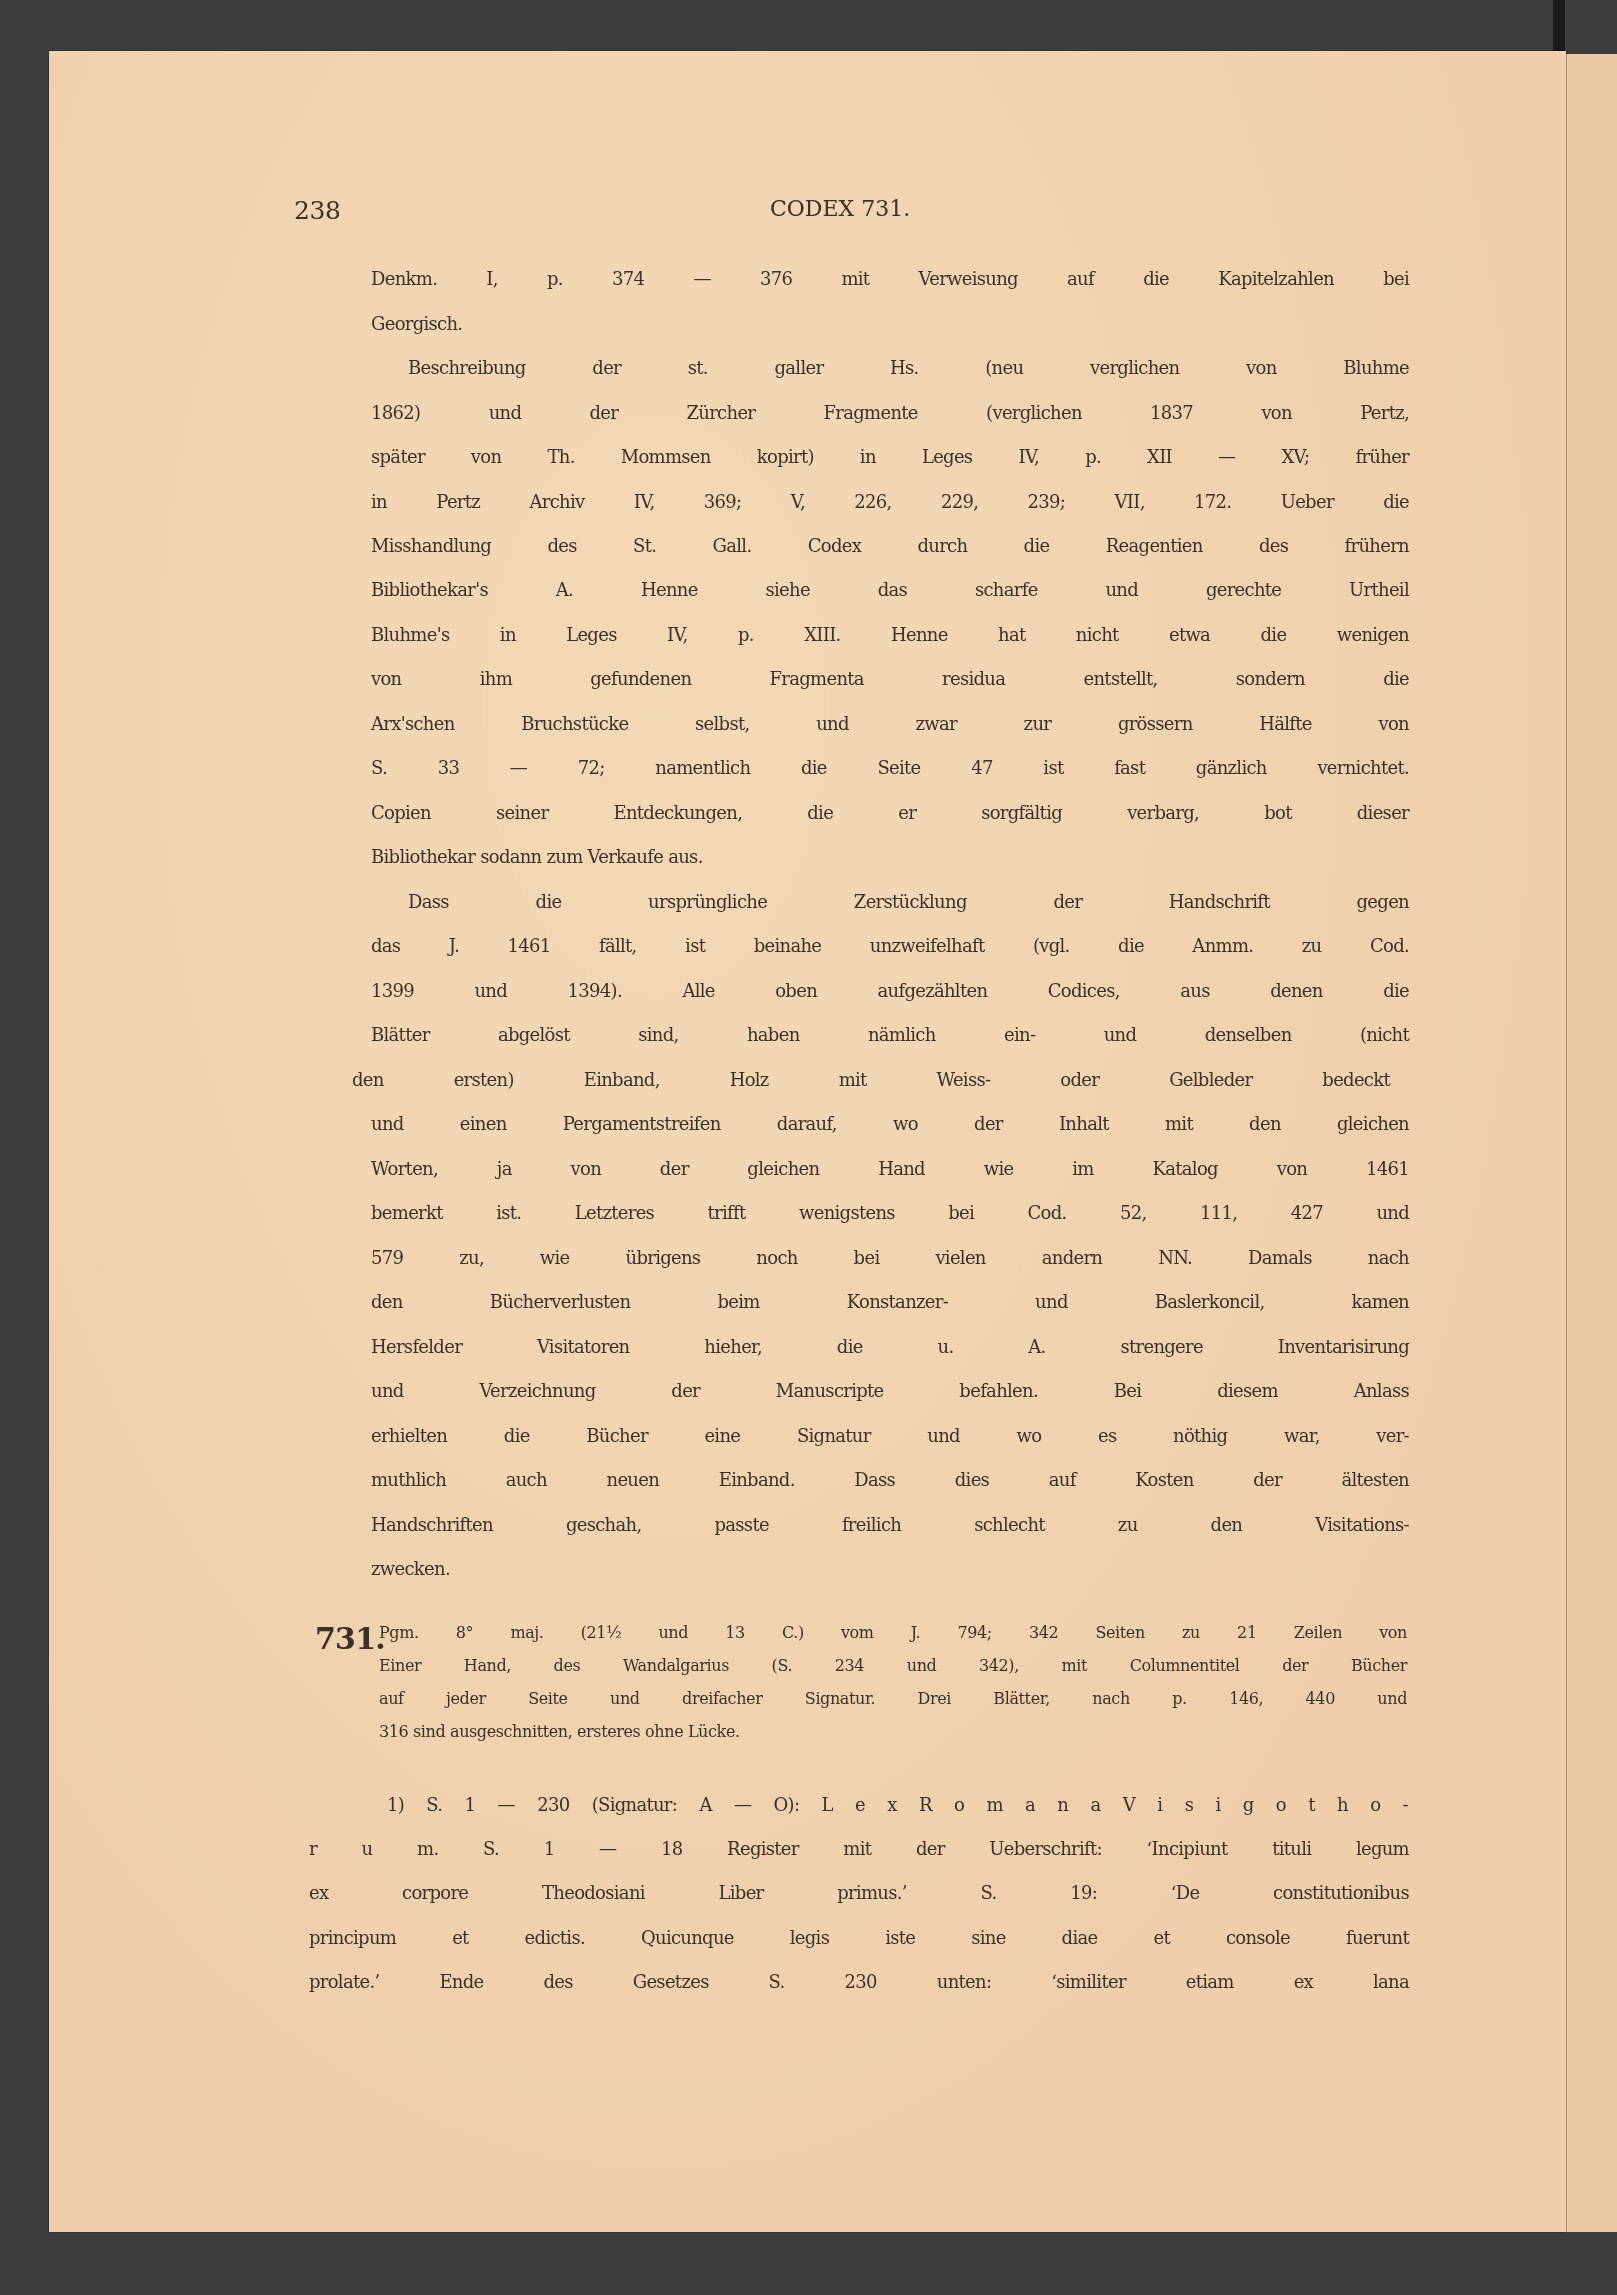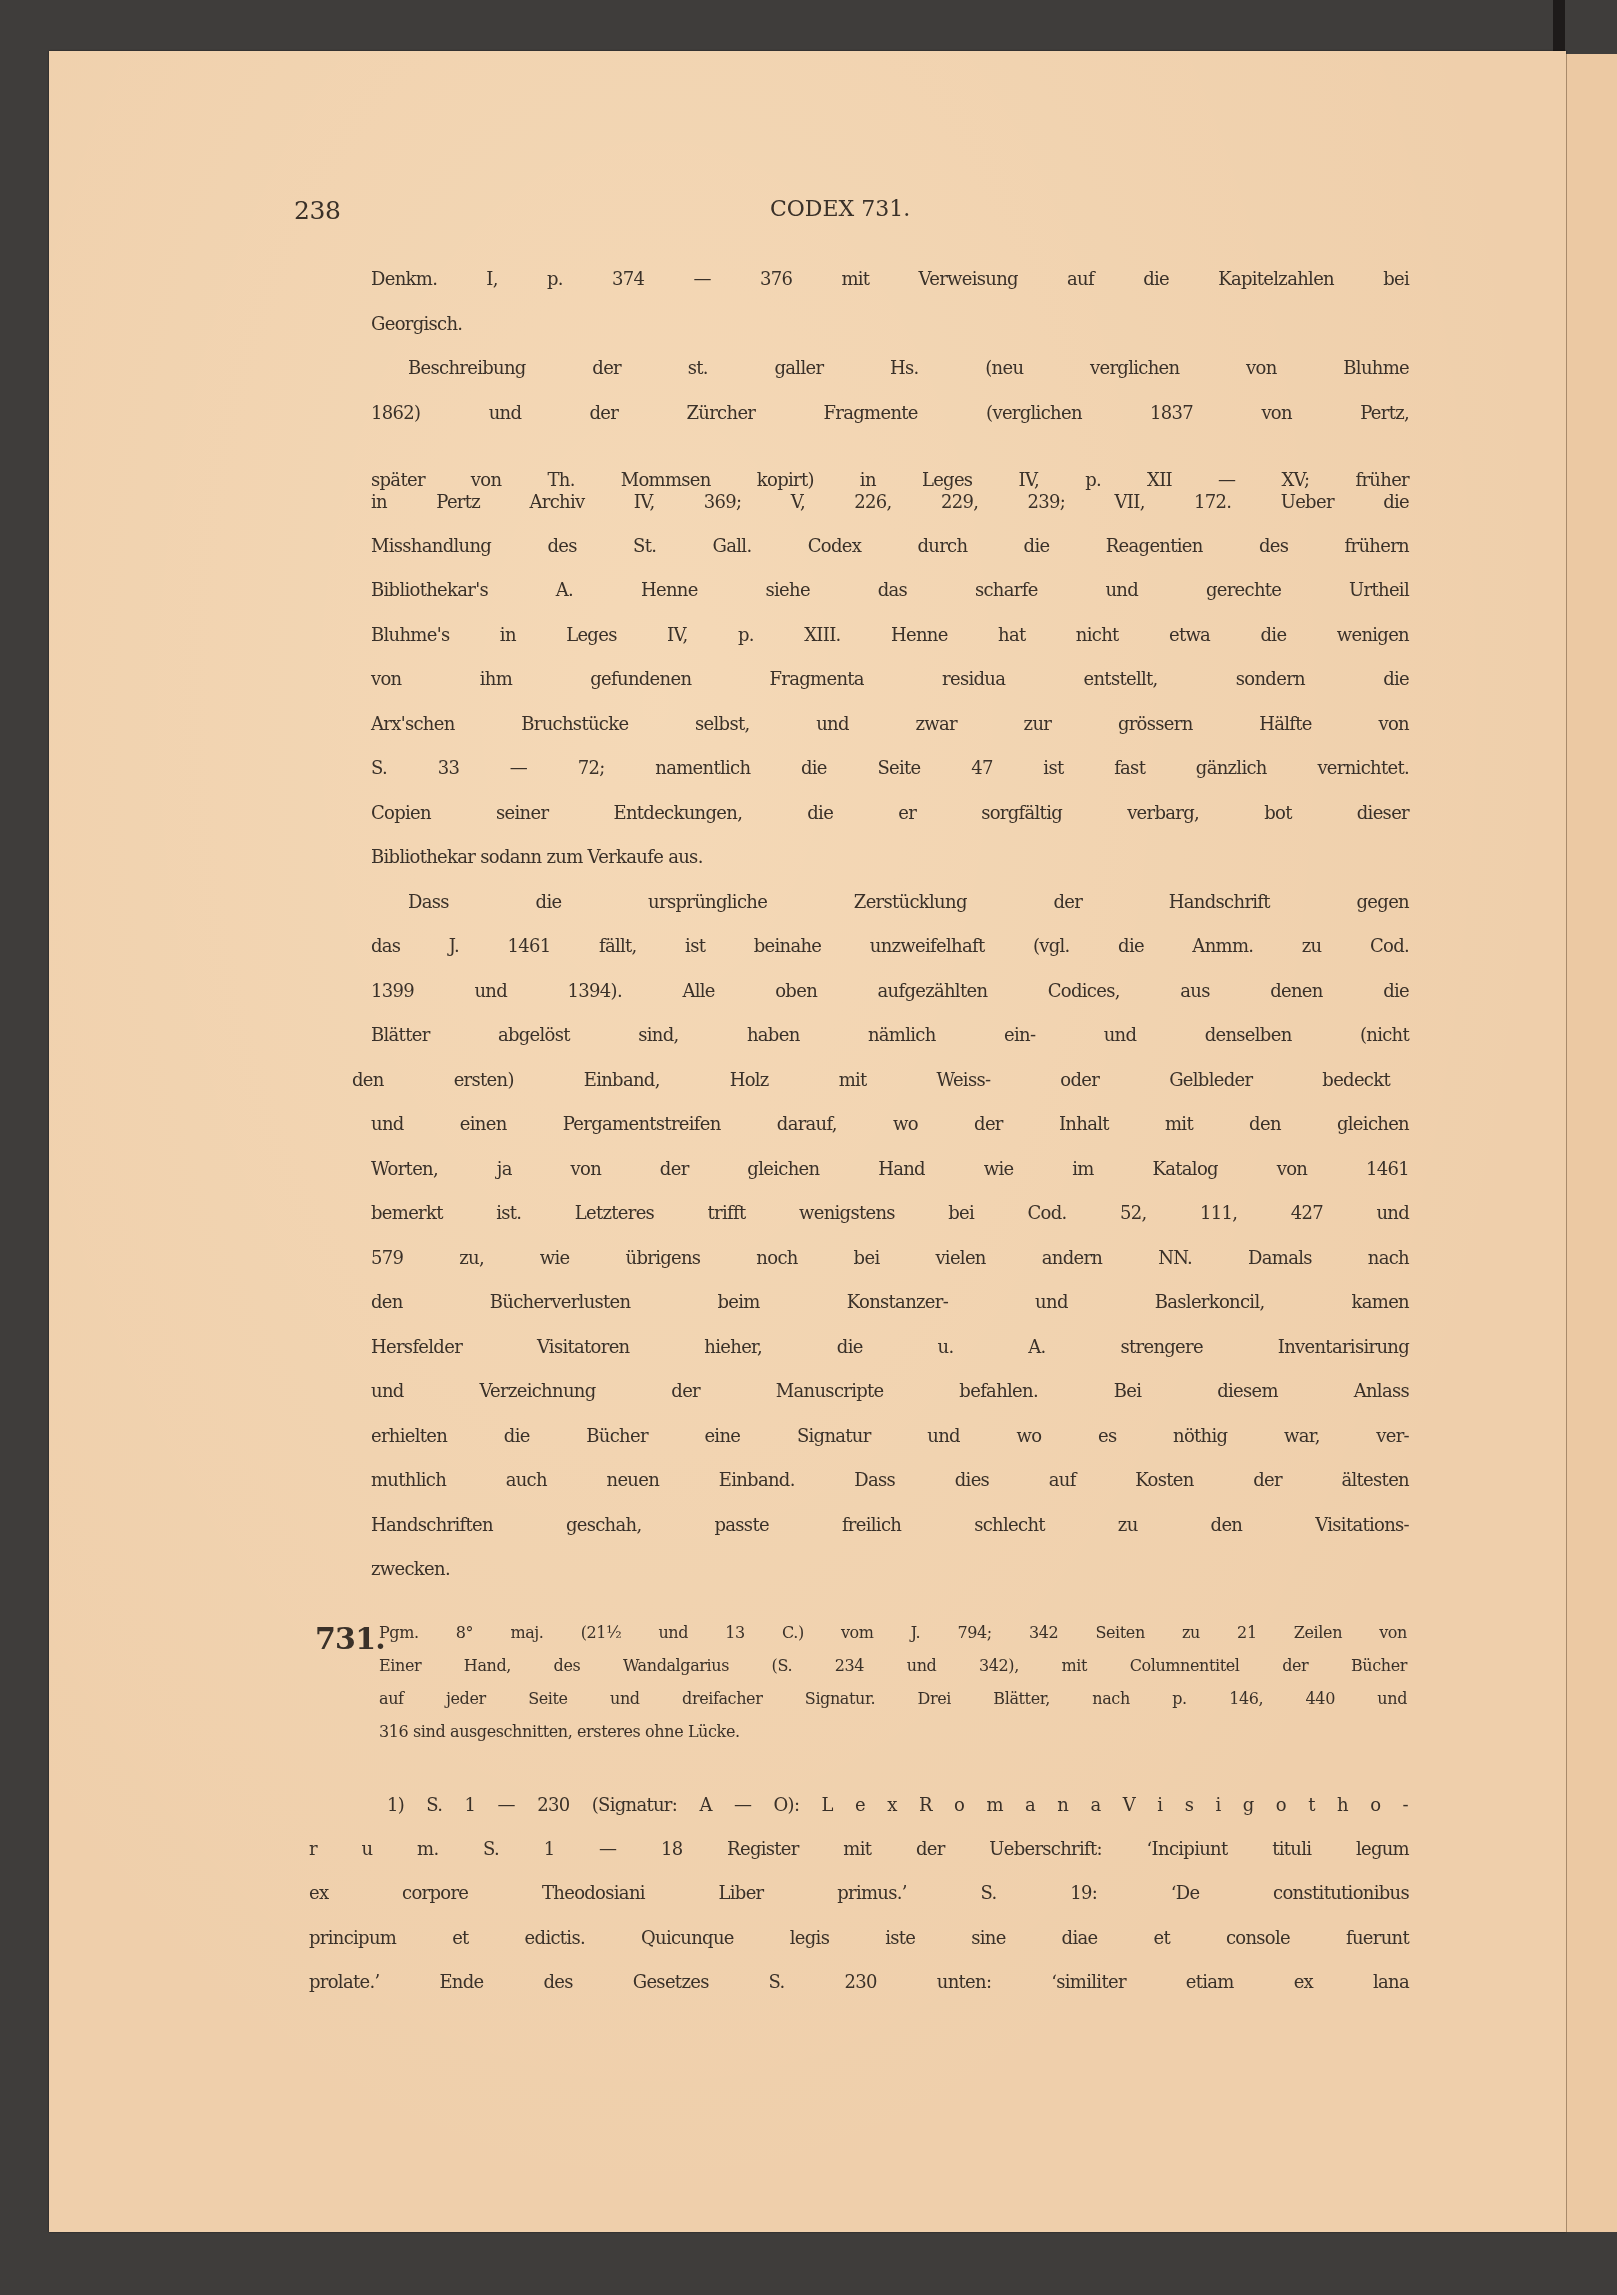--- a/index.html
+++ b/index.html
@@ -42,21 +42,21 @@
 <div class="next-page"></div>
 
 <div class="hdr" style="left:294px; top:196px;">238</div>
 <div class="hdr" style="left:770px; top:196px; font-size:22px; letter-spacing:0px;">CODEX 731.</div>
 
 <div id="body-lines">
     <div class="line body-line" style="left: 371px; top: 270px; width: 1038px;">Denkm. I, p. 374 — 376 mit Verweisung auf die Kapitelzahlen bei</div>
     <div class="line body-line left" style="left: 371px; top: 315px; text-align: right;">Georgisch.</div>
     <div class="line body-line" style="left: 408px; top: 359px; width: 1001px;">Beschreibung der st. galler Hs. (neu verglichen von Bluhme</div>
     <div class="line body-line" style="left: 371px; top: 404px; width: 1038px;">1862) und der Zürcher Fragmente (verglichen 1837 von Pertz,</div>
-    <div class="line body-line" style="left: 371px; top: 448px; width: 1038px; margin-top: 23px;">später von Th. Mommsen kopirt) in Leges IV, p. XII — XV; früher</div>
+    <div class="line body-line" style="left: 371px; top: 448px; width: 1038px;">später von Th. Mommsen kopirt) in Leges IV, p. XII — XV; früher</div>
     <div class="line body-line" style="left: 371px; top: 493px; width: 1038px;">in Pertz Archiv IV, 369; V, 226, 229, 239; VII, 172. Ueber die</div>
     <div class="line body-line" style="left: 371px; top: 537px; width: 1038px;">Misshandlung des St. Gall. Codex durch die Reagentien des frühern</div>
     <div class="line body-line" style="left: 371px; top: 581px; width: 1038px;">Bibliothekar's A. Henne siehe das scharfe und gerechte Urtheil</div>
     <div class="line body-line" style="left: 371px; top: 626px; width: 1038px;">Bluhme's in Leges IV, p. XIII. Henne hat nicht etwa die wenigen</div>
     <div class="line body-line" style="left: 371px; top: 670px; width: 1038px;">von ihm gefundenen Fragmenta residua entstellt, sondern die</div>
     <div class="line body-line" style="left: 371px; top: 715px; width: 1038px;">Arx'schen Bruchstücke selbst, und zwar zur grössern Hälfte von</div>
     <div class="line body-line" style="left: 371px; top: 759px; width: 1038px;">S. 33 — 72; namentlich die Seite 47 ist fast gänzlich vernichtet.</div>
     <div class="line body-line" style="left: 371px; top: 804px; width: 1038px;">Copien seiner Entdeckungen, die er sorgfältig verbarg, bot dieser</div>
     <div class="line body-line left" style="left: 371px; top: 848px;">Bibliothekar sodann zum Verkaufe aus.</div>
     <div class="line body-line" style="left: 408px; top: 893px; width: 1001px;">Dass die ursprüngliche Zerstücklung der Handschrift gegen</div>

